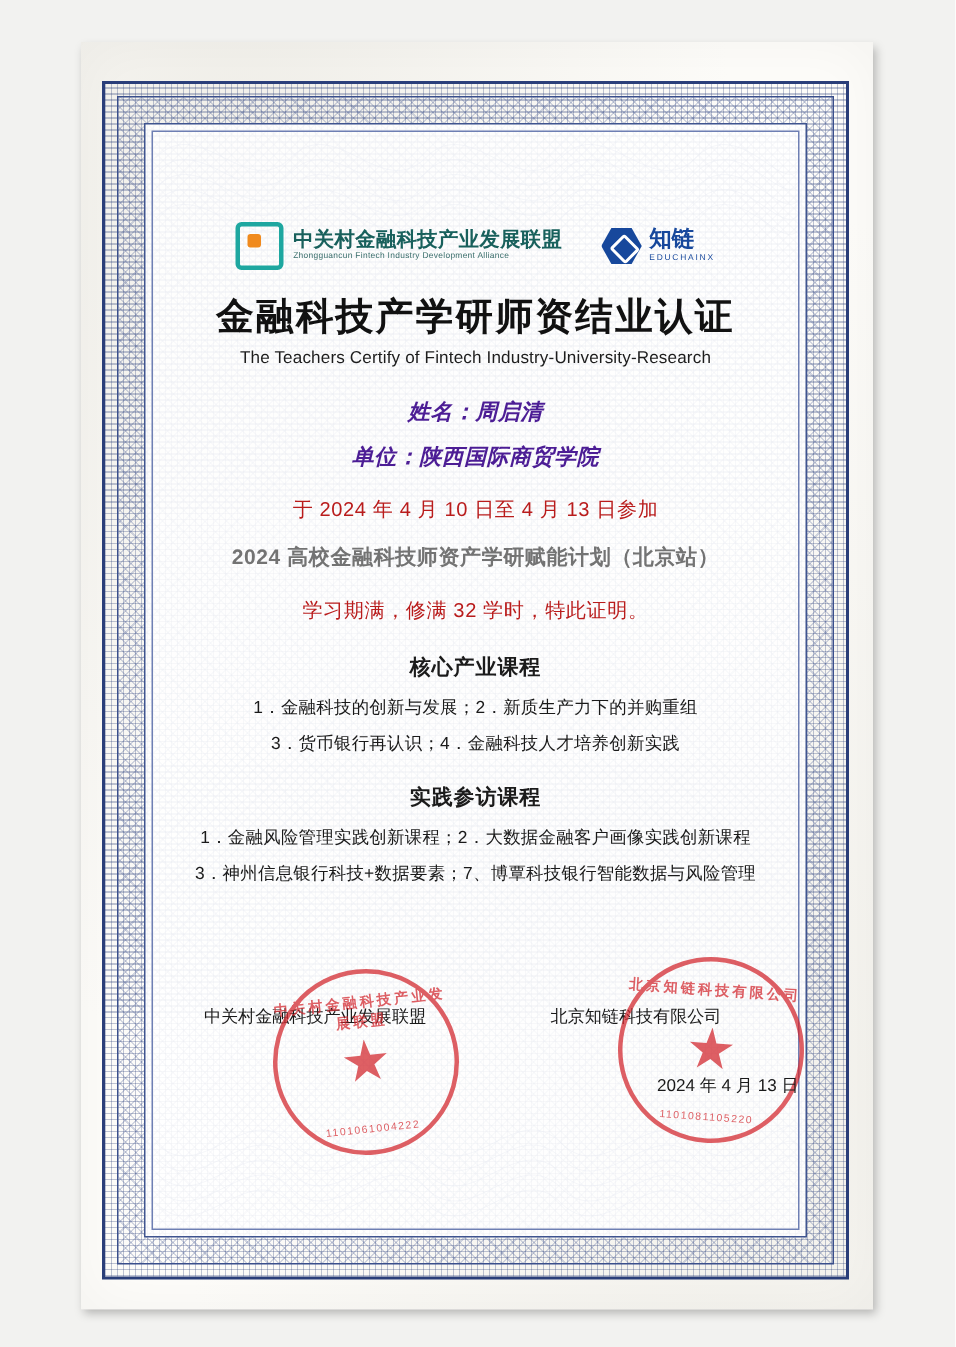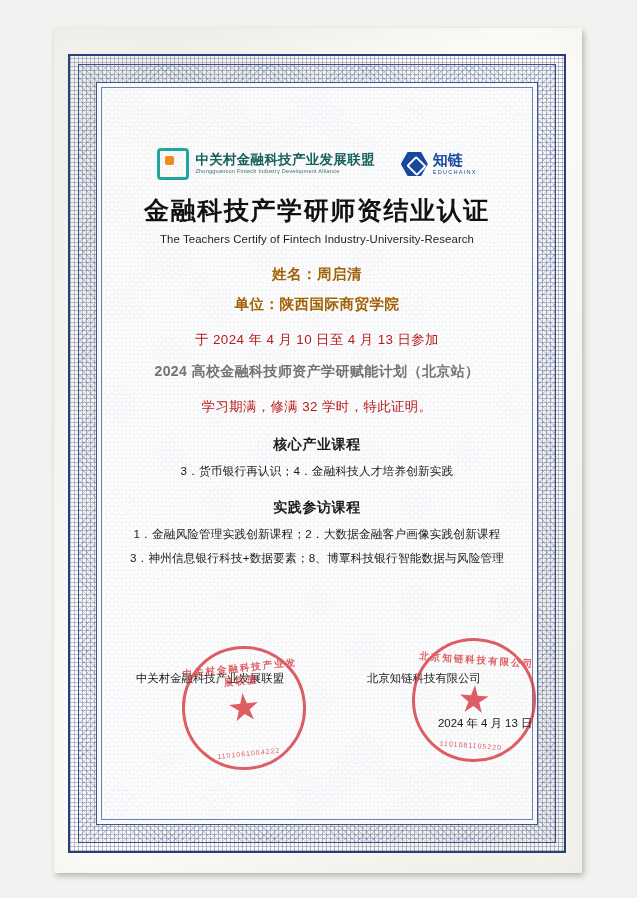--- a/index.html
+++ b/index.html
@@ -184,23 +184,24 @@
   }
   .title-en {
     font-size: 11.4px;
     color: #1d1d1d;
     letter-spacing: 0.1px;
     margin-bottom: 20px;
   }
   .field-row {
     font-size: 14.5px;
     font-weight: bold;
-    color: #a16207;
+    color: #4c1d95;
     margin: 11px 0;
     letter-spacing: 0.5px;
+    font-style: italic;
   }
   .para {
     font-size: 13.4px;
     color: #b91c1c;
     margin: 17px 0 0;
     letter-spacing: 0.4px;
   }
   .para-strong {
     font-size: 14px;
     font-weight: bold;
@@ -344,25 +345,26 @@
       <div class="title-en">The Teachers Certify of Fintech Industry-University-Research</div>
 
       <div class="field-row">姓名：周启清</div>
       <div class="field-row">单位：陕西国际商贸学院</div>
 
       <div class="para">于 2024 年 4 月 10 日至 4 月 13 日参加</div>
       <div class="para-strong">2024 高校金融科技师资产学研赋能计划（北京站）</div>
       <div class="para">学习期满，修满 32 学时，特此证明。</div>
 
       <div class="section-title">核心产业课程</div>
+      <div class="course-line">1．金融科技的创新与发展；2．新质生产力下的并购重组</div>
       <div class="course-line">3．货币银行再认识；4．金融科技人才培养创新实践</div>
 
       <div class="section-title">实践参访课程</div>
       <div class="course-line">1．金融风险管理实践创新课程；2．大数据金融客户画像实践创新课程</div>
-      <div class="course-line">3．神州信息银行科技+数据要素；8、博覃科技银行智能数据与风险管理</div>
+      <div class="course-line">3．神州信息银行科技+数据要素；7、博覃科技银行智能数据与风险管理</div>
     </div>
 
     <div class="sign-block">
       <div class="sign-col">中关村金融科技产业发展联盟</div>
       <div class="sign-col right">北京知链科技有限公司</div>
     </div>
 
     <div class="seal seal-left">
       <div class="top-text">中关村金融科技产业发展联盟</div>
       <div class="star"></div>

